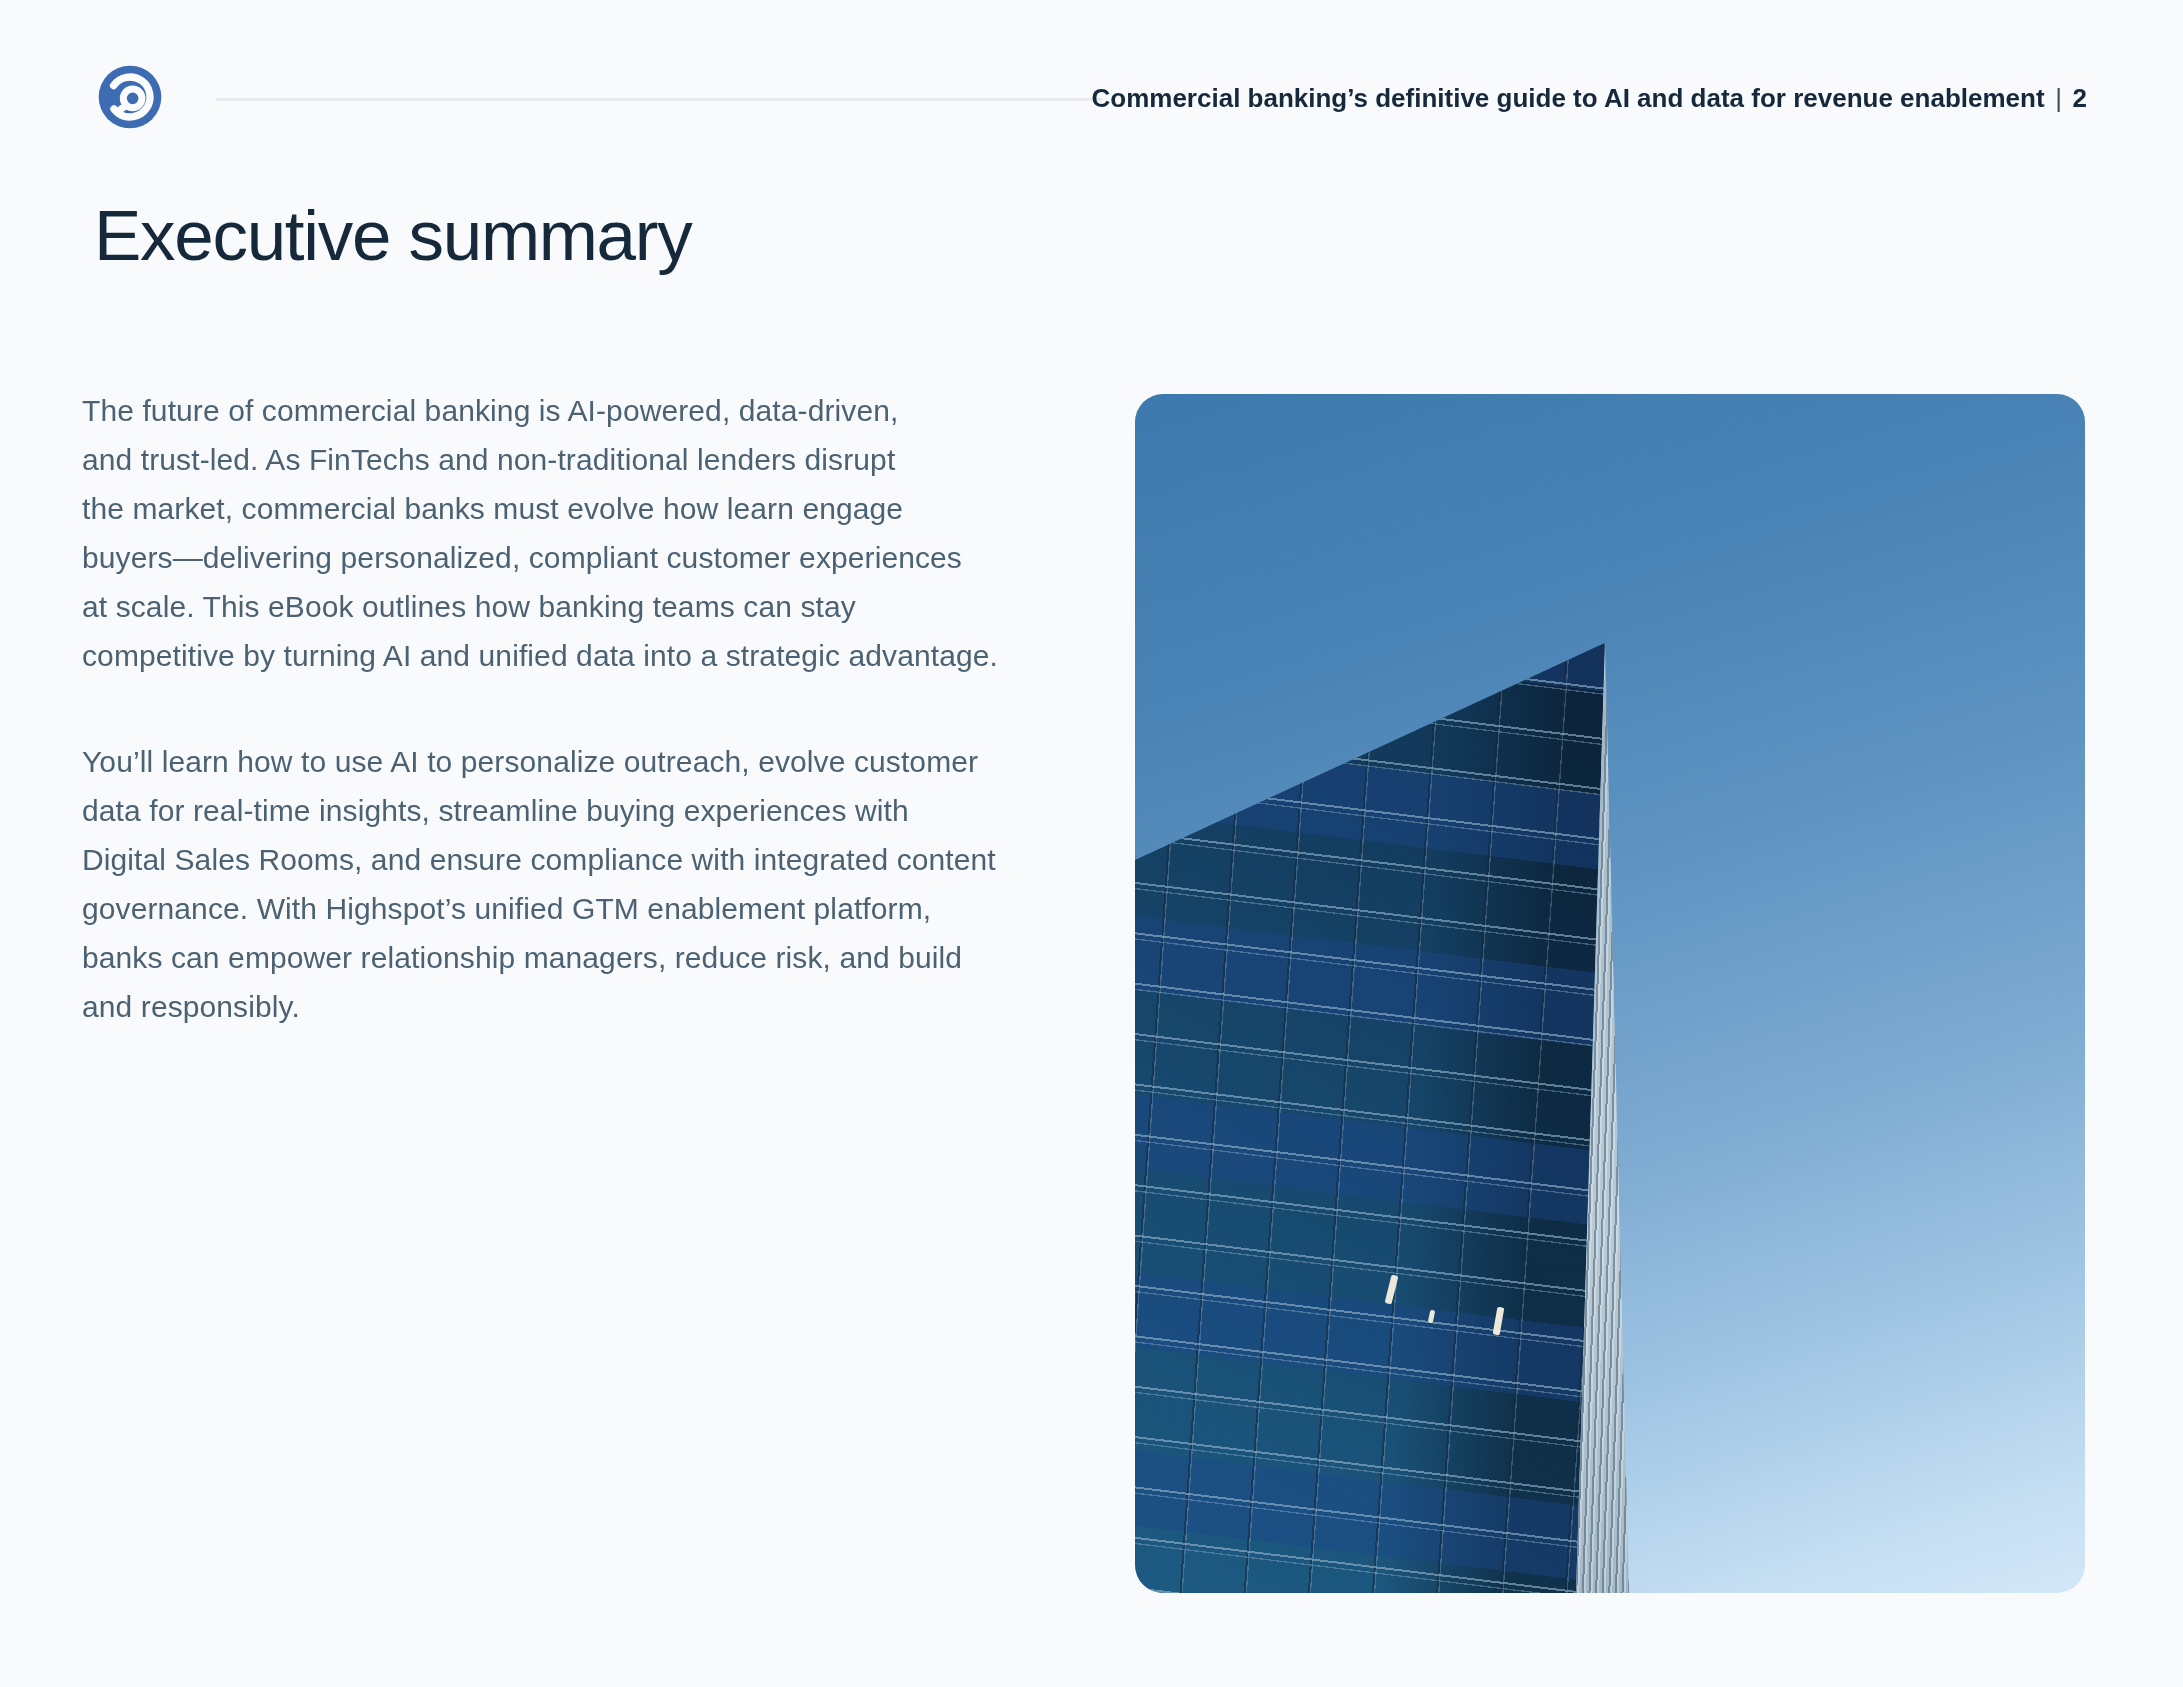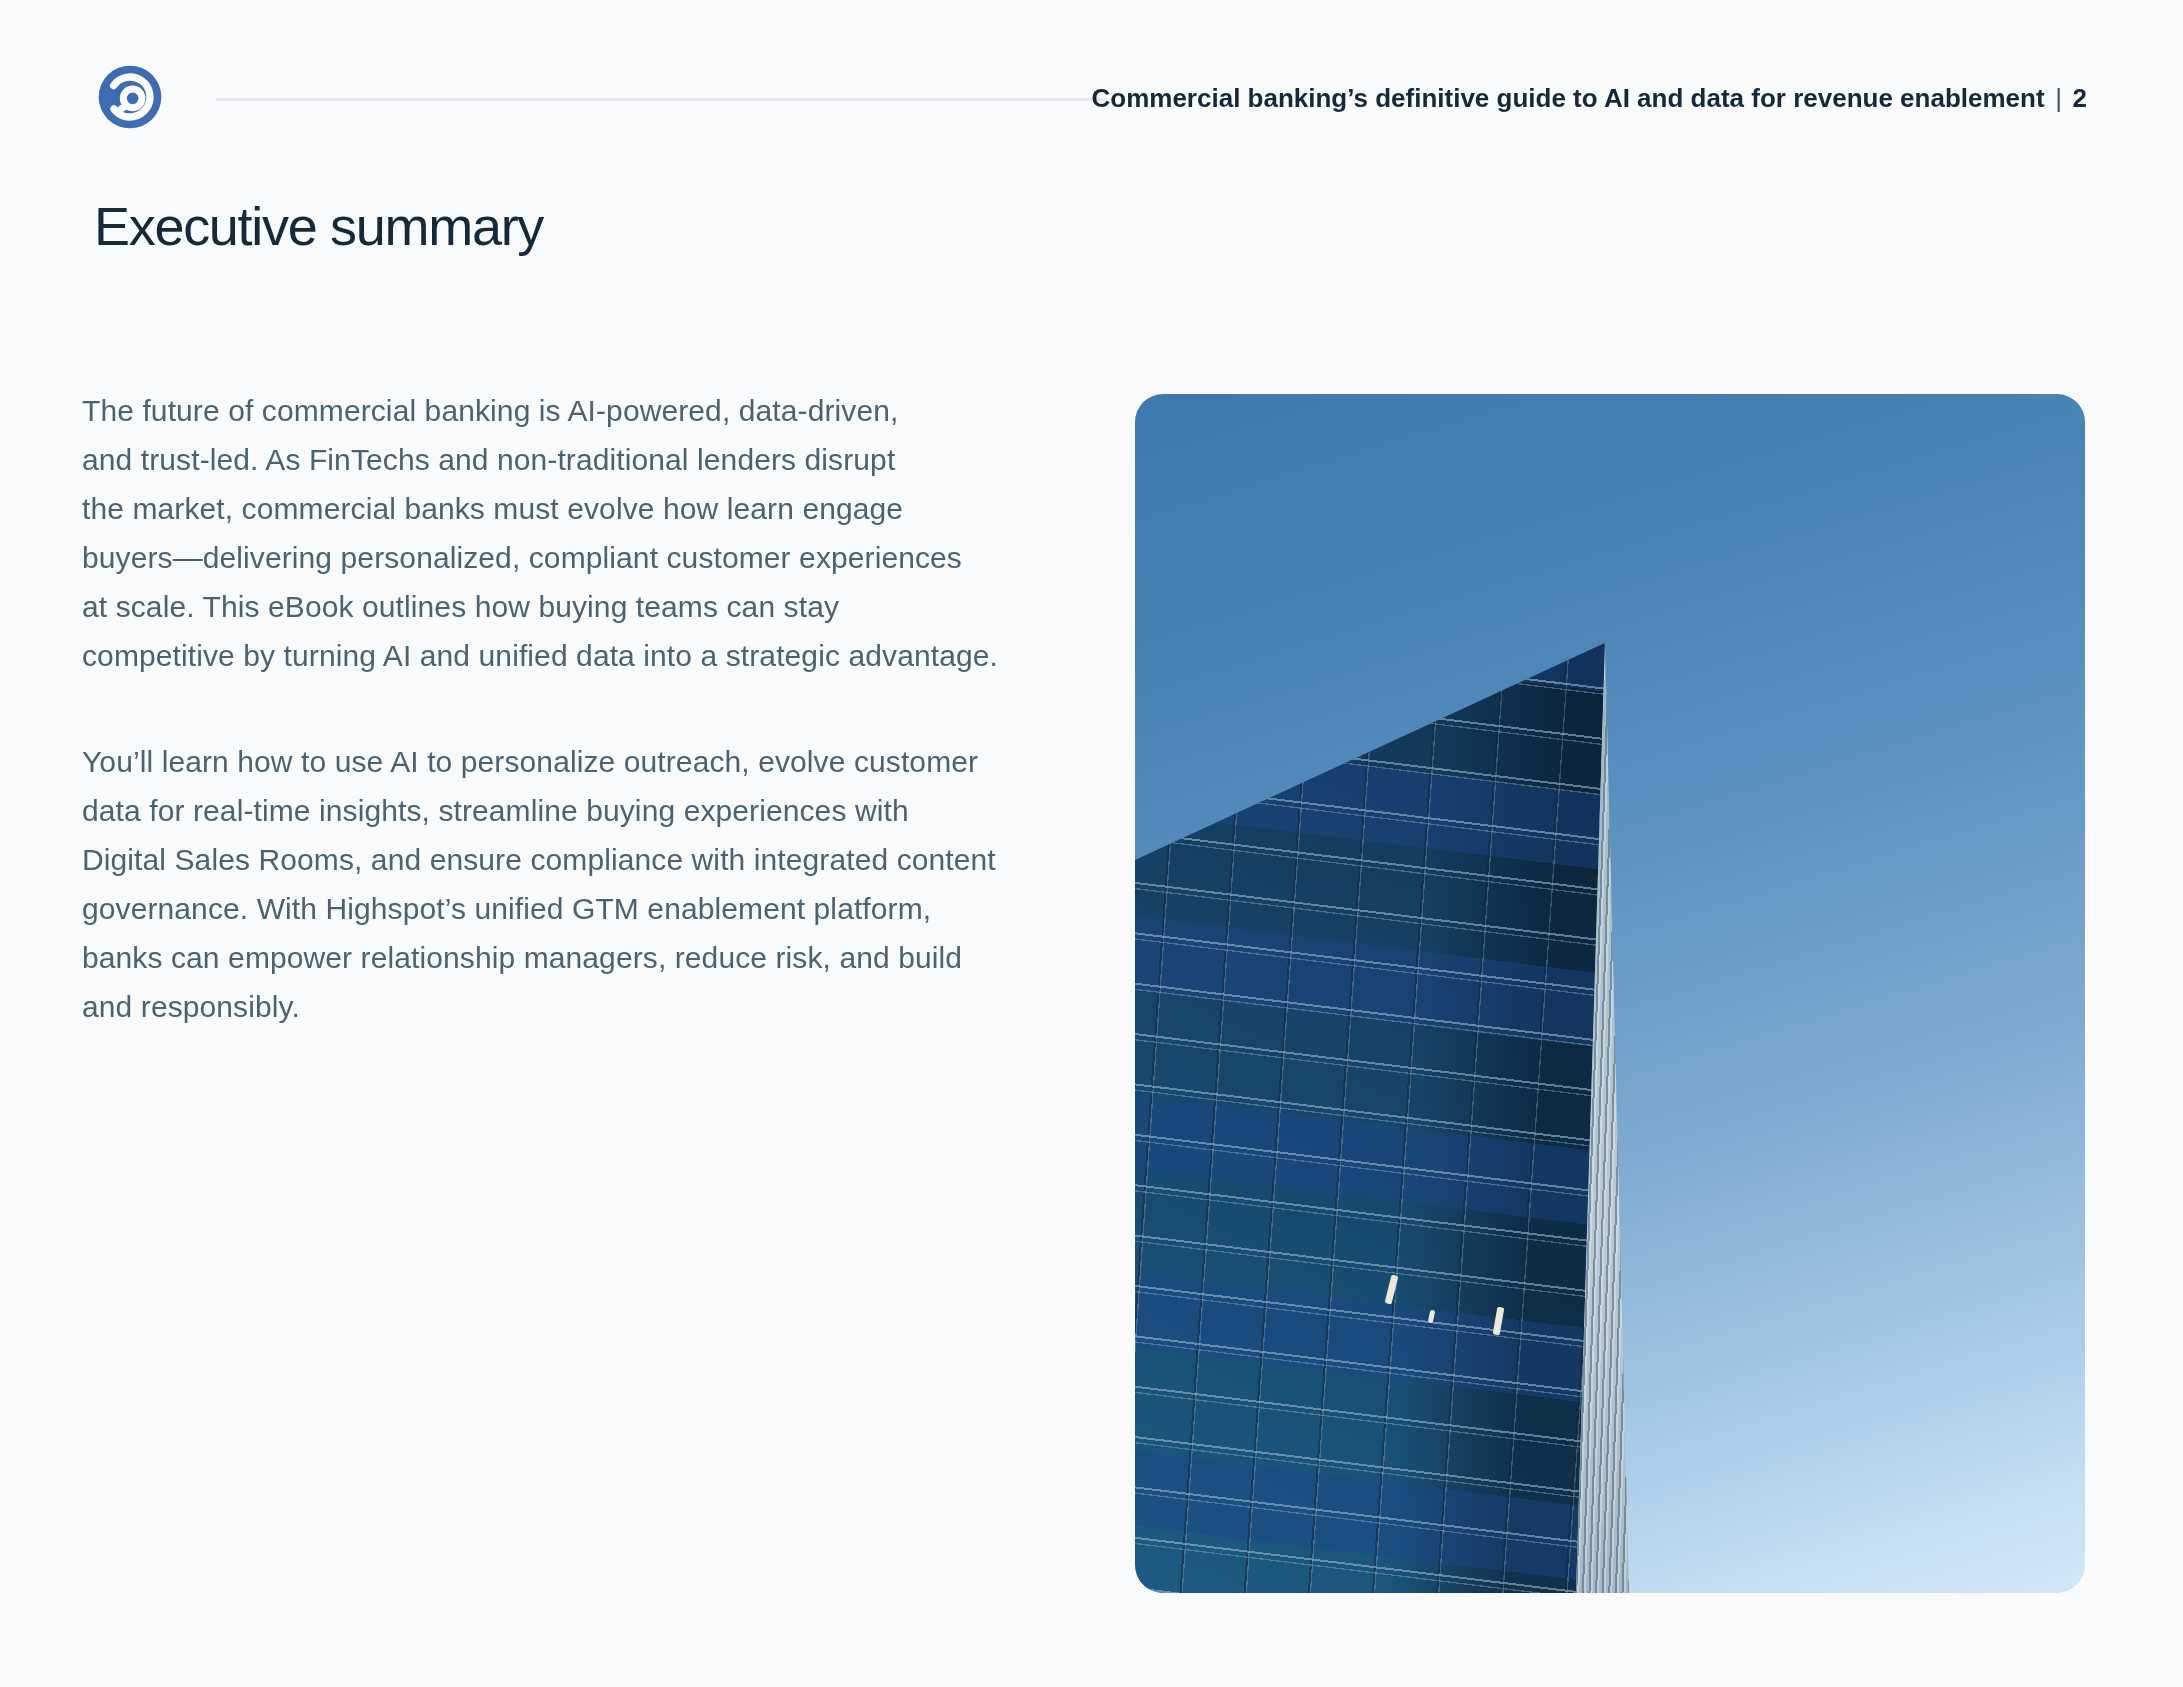--- a/index.html
+++ b/index.html
@@ -18,21 +18,21 @@
   .header-text{
     position:absolute;right:96px;top:99px;transform:translateY(-52%);
     font-size:26px;font-weight:700;color:#16293c;letter-spacing:0;
     display:flex;align-items:flex-end;white-space:nowrap;
   }
   .header-text .sep{font-weight:400;color:#3d5064;padding:0 10.6px;}
 
   
   .page-title{
     position:absolute;left:94px;top:195px;margin:0;
-    font-size:54px;font-weight:300;line-height:1.15;
+    font-size:71px;font-weight:300;line-height:1.15;
     color:#15293b;letter-spacing:-1.3px;white-space:nowrap;
   }
   .bodycopy{position:absolute;left:82px;top:386px;width:1032px;color:#4c6272;}
   .bodycopy .para{margin:0 0 57px 0;}
   .bodycopy .line{
     font-size:30px;line-height:49px;white-space:nowrap;letter-spacing:0.1px;
   }
 
   
   .photo{
@@ -109,21 +109,21 @@
   </div>
 
   <h1 class="page-title">Executive summary</h1>
 
   <div class="bodycopy">
     <div class="para">
       <div class="line">The future of commercial banking is AI-powered, data-driven,</div>
       <div class="line">and trust-led. As FinTechs and non-traditional lenders disrupt</div>
       <div class="line">the market, commercial banks must evolve how learn engage</div>
       <div class="line">buyers—delivering personalized, compliant customer experiences</div>
-      <div class="line">at scale. This eBook outlines how buying teams can stay</div>
+      <div class="line">at scale. This eBook outlines how banking teams can stay</div>
       <div class="line">competitive by turning AI and unified data into a strategic advantage.</div>
     </div>
     <div class="para">
       <div class="line">You’ll learn how to use AI to personalize outreach, evolve customer</div>
       <div class="line">data for real-time insights, streamline buying experiences with</div>
       <div class="line">Digital Sales Rooms, and ensure compliance with integrated content</div>
       <div class="line">governance. With Highspot’s unified GTM enablement platform,</div>
       <div class="line">banks can empower relationship managers, reduce risk, and build</div>
       <div class="line">and responsibly.</div>
     </div>

